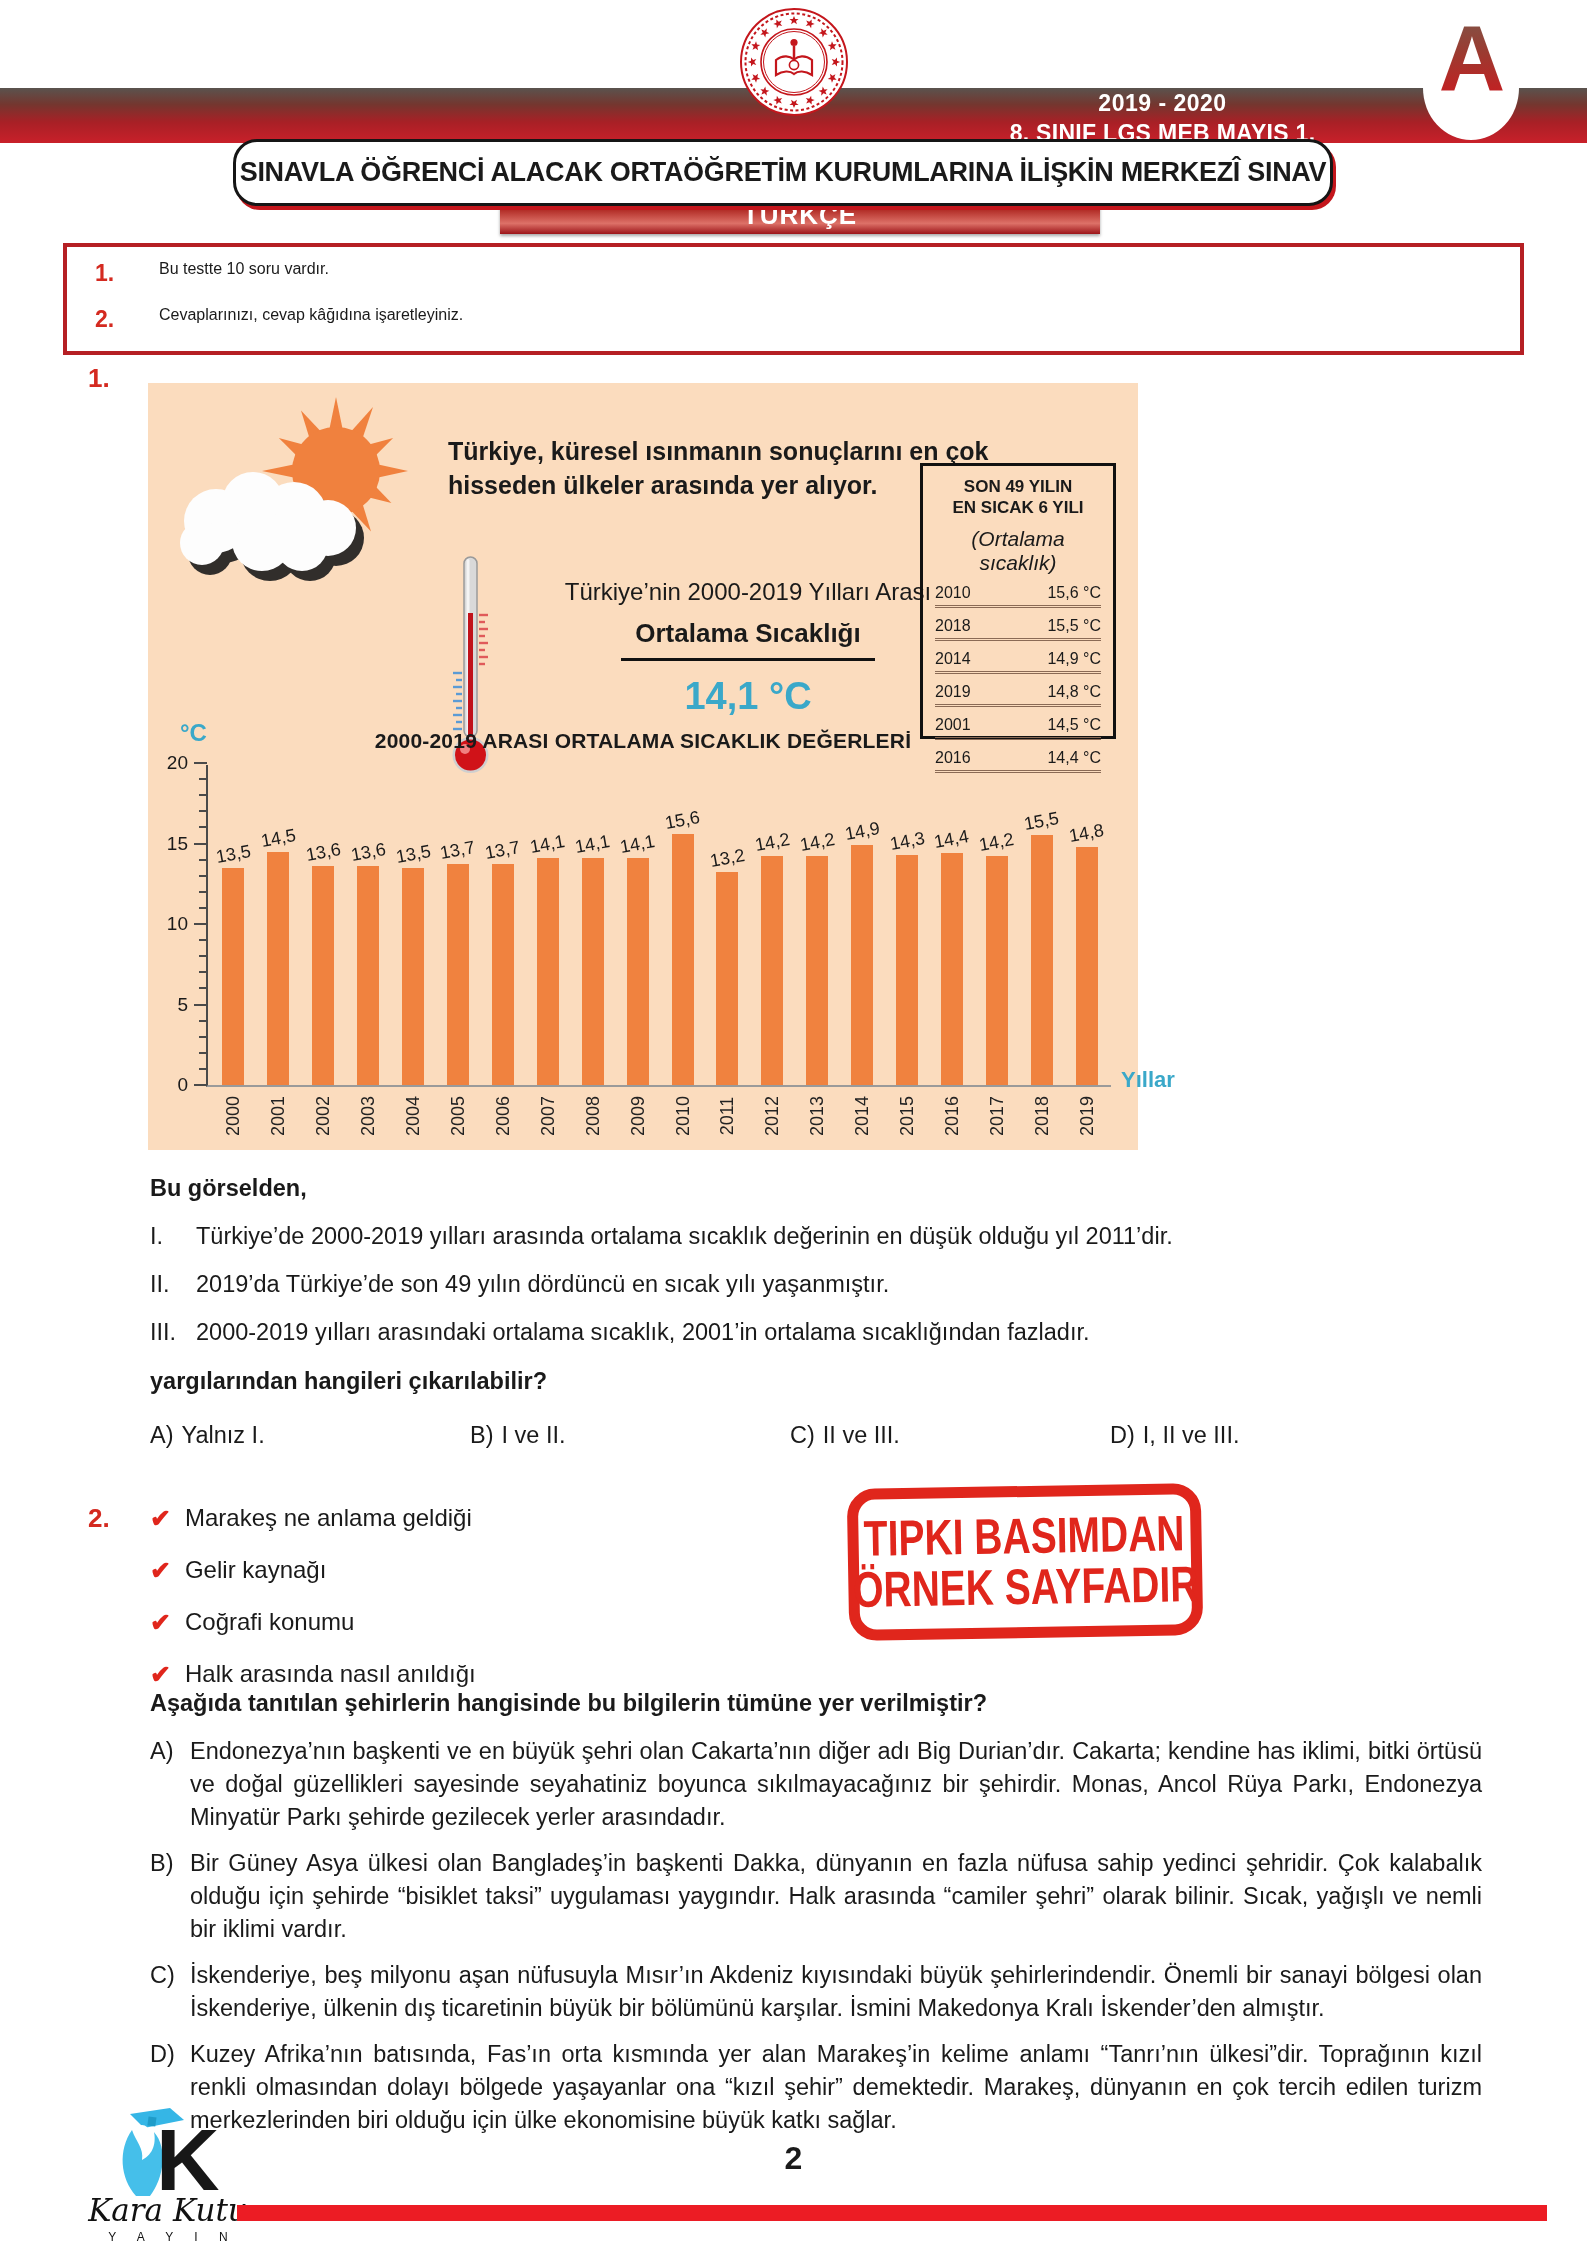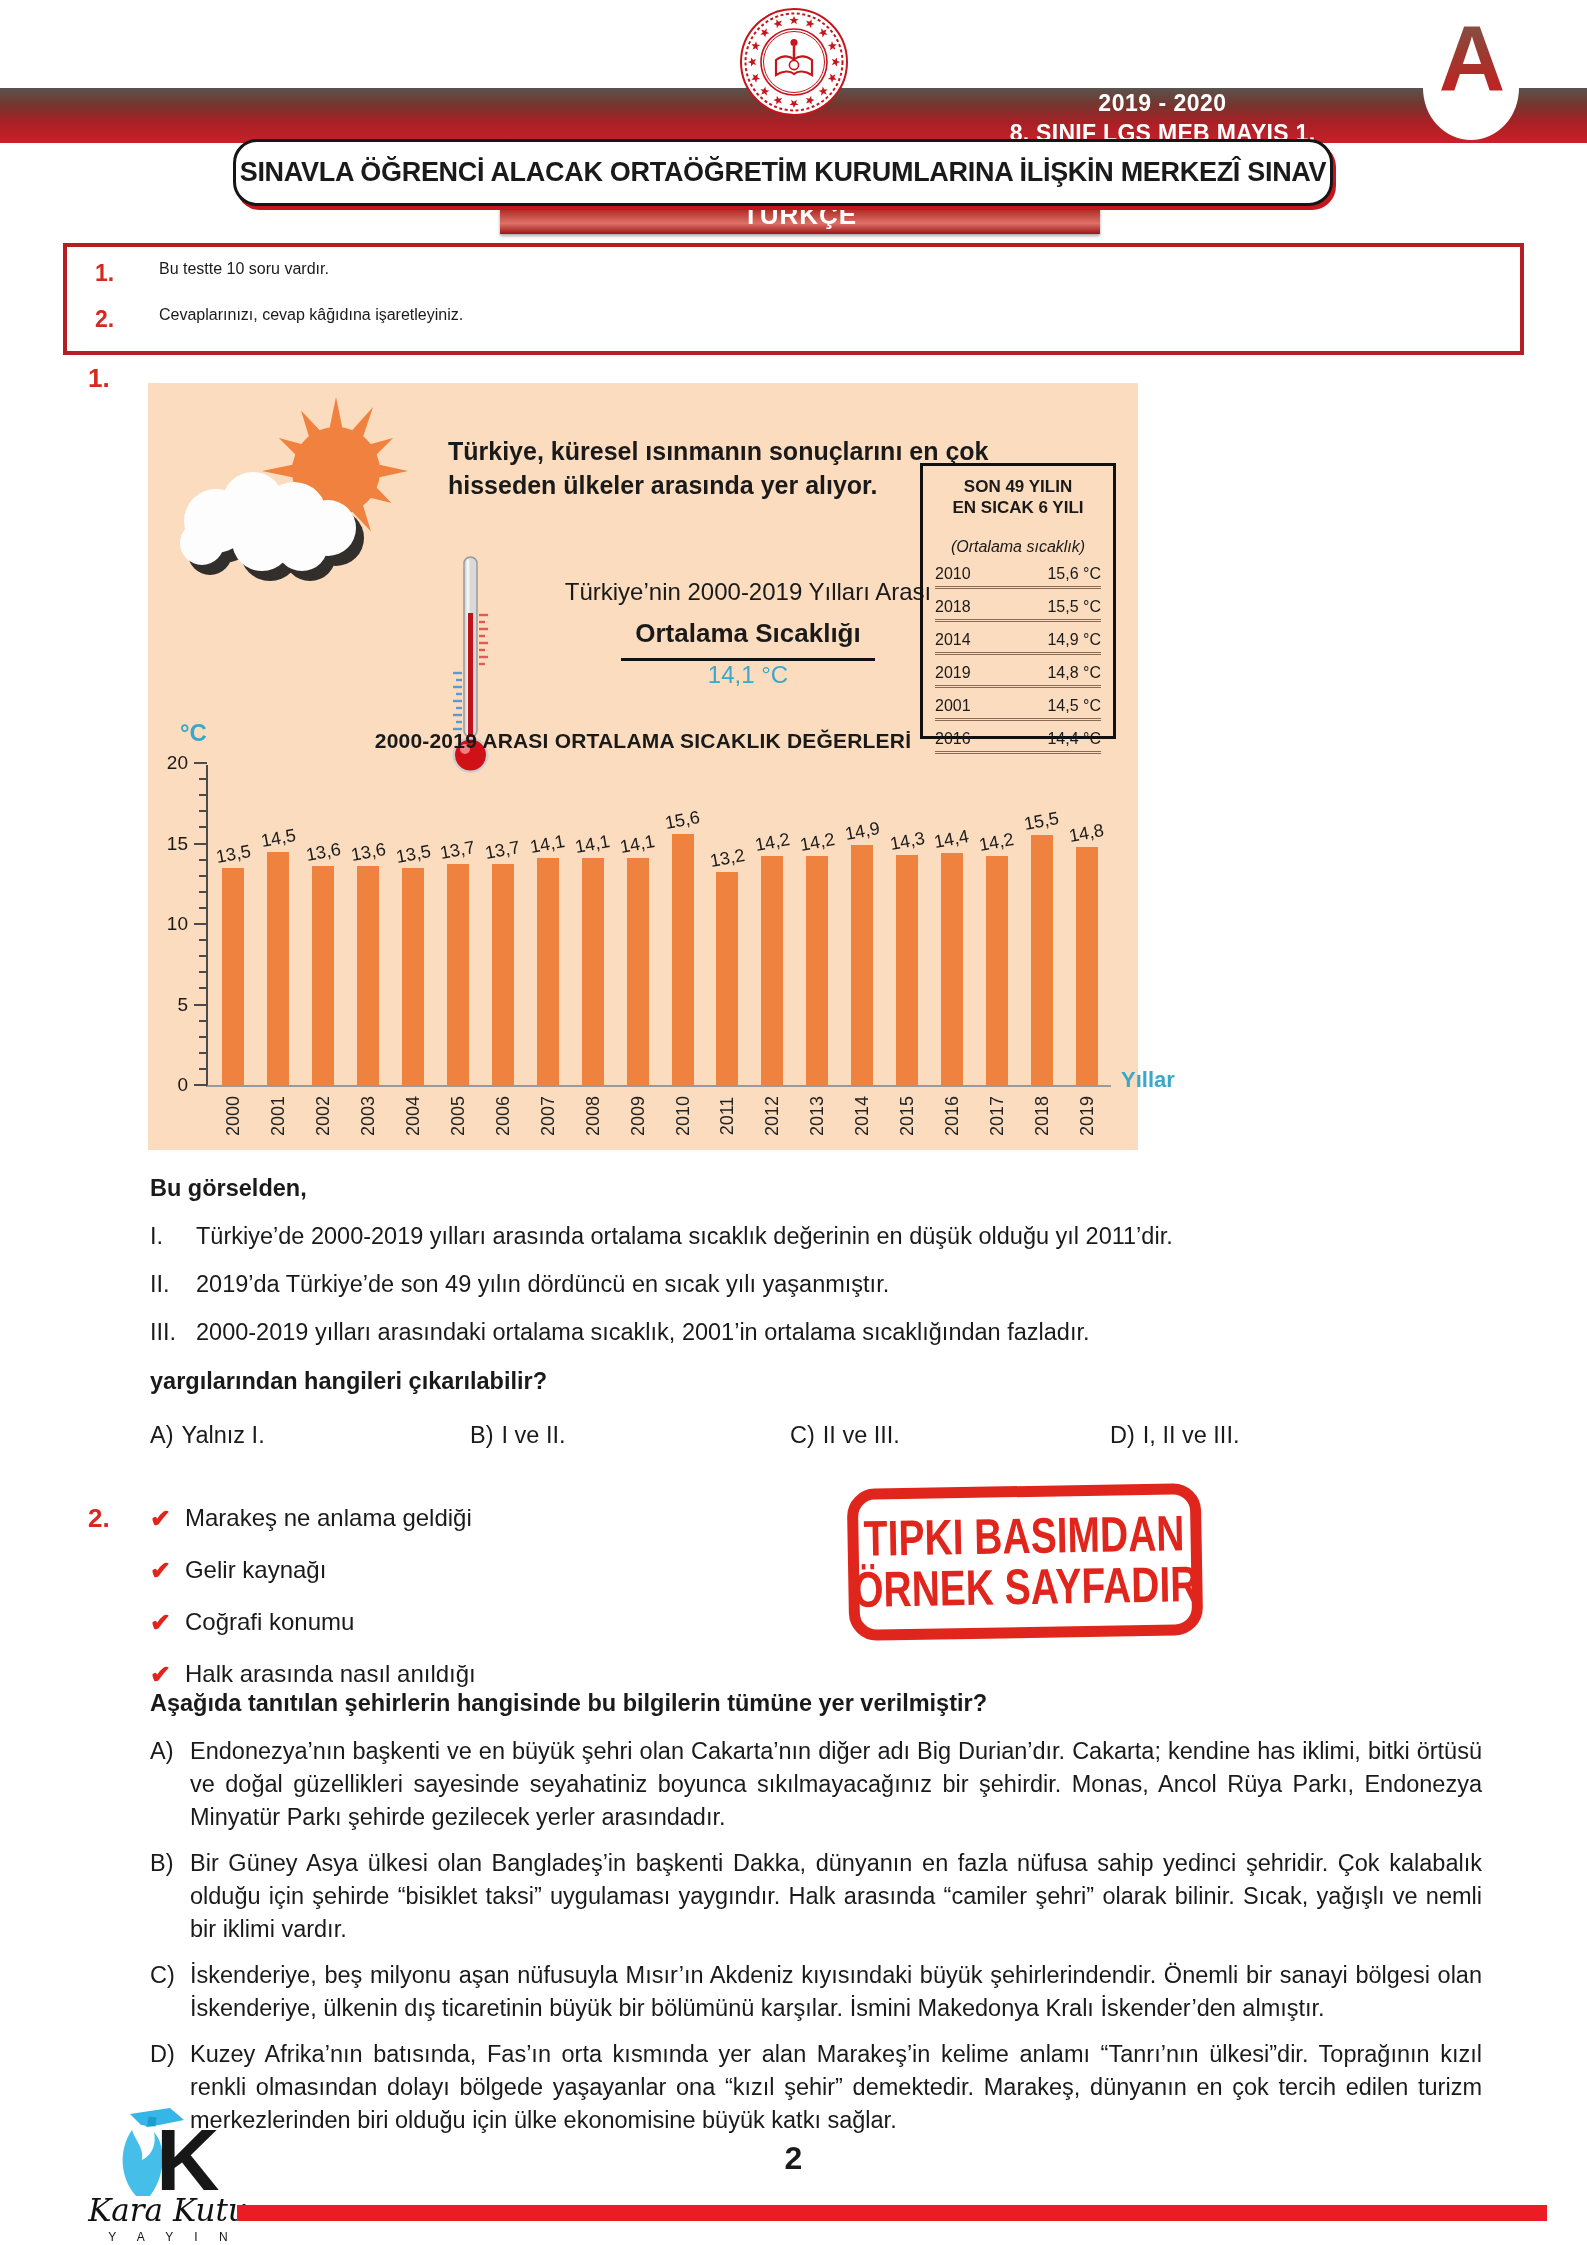--- a/index.html
+++ b/index.html
@@ -39,25 +39,25 @@
   .qnum{position:absolute;color:#d42a20;font-weight:bold;font-size:26px;}
 
   
   .info{position:absolute;left:148px;top:383px;width:990px;height:767px;background:#FBDCBE;}
   .headline{position:absolute;left:300px;top:52px;width:570px;font-size:25px;font-weight:bold;line-height:1.35;}
   .suncloud{position:absolute;left:8px;top:10px;}
   .thermo{position:absolute;left:300px;top:168px;}
   .avgblock{position:absolute;left:360px;top:195px;width:480px;text-align:center;}
   .avg1{font-size:24px;}
   .avg2{display:inline-block;font-size:26px;font-weight:bold;margin-top:12px;padding:0 14px 9px 14px;border-bottom:3px solid #111;}
-  .avgv{font-size:24px;font-weight:normal;color:#3AA8C9;}
+  .avgv{margin-top:14px;font-size:38px;font-weight:bold;color:#3AA8C9;}
 
   .httable{position:absolute;left:772px;top:80px;width:196px;height:276px;border:3px solid #111;padding:10px 12px 0 12px;}
   .htt{font-size:17px;font-weight:bold;text-align:center;line-height:1.25;}
-  .hts{font-size:16px;font-style:italic;text-align:center;margin-top:19px;}
+  .hts{font-size:21px;font-style:italic;text-align:center;margin-top:8px;}
   .ht-row{display:flex;justify-content:space-between;border-bottom:3px double #8a6a55;
           font-size:16px;padding:9px 0 3px 0;}
 
   
   .chart-title{position:absolute;left:0;top:346px;width:100%;text-align:center;font-size:21px;font-weight:bold;letter-spacing:.2px;}
   .chart{position:absolute;left:58px;top:382px;width:905px;height:322px;
          border-left:2px solid #4a4a4a;border-bottom:2px solid #9a9a9a;}
   .cunit{position:absolute;left:-28px;top:-46px;color:#3AA8C9;font-size:24px;font-weight:bold;}
   .tick{position:absolute;left:-9px;width:8px;height:2px;background:#4a4a4a;}
   .tick.major{left:-14px;width:13px;}

